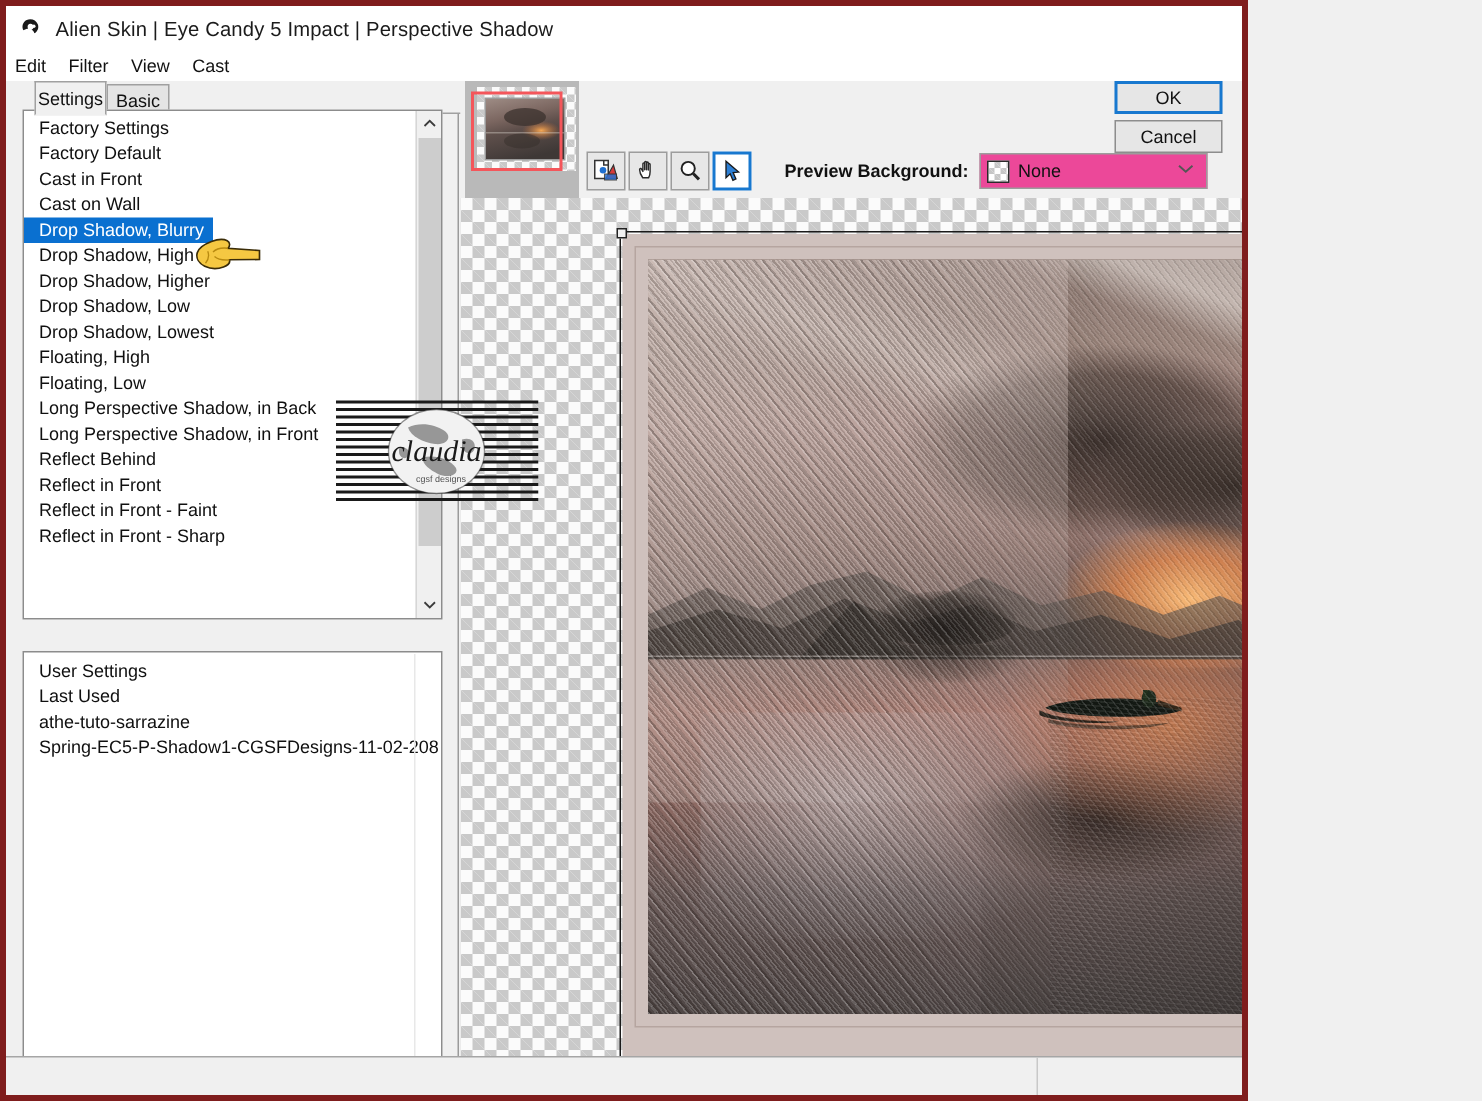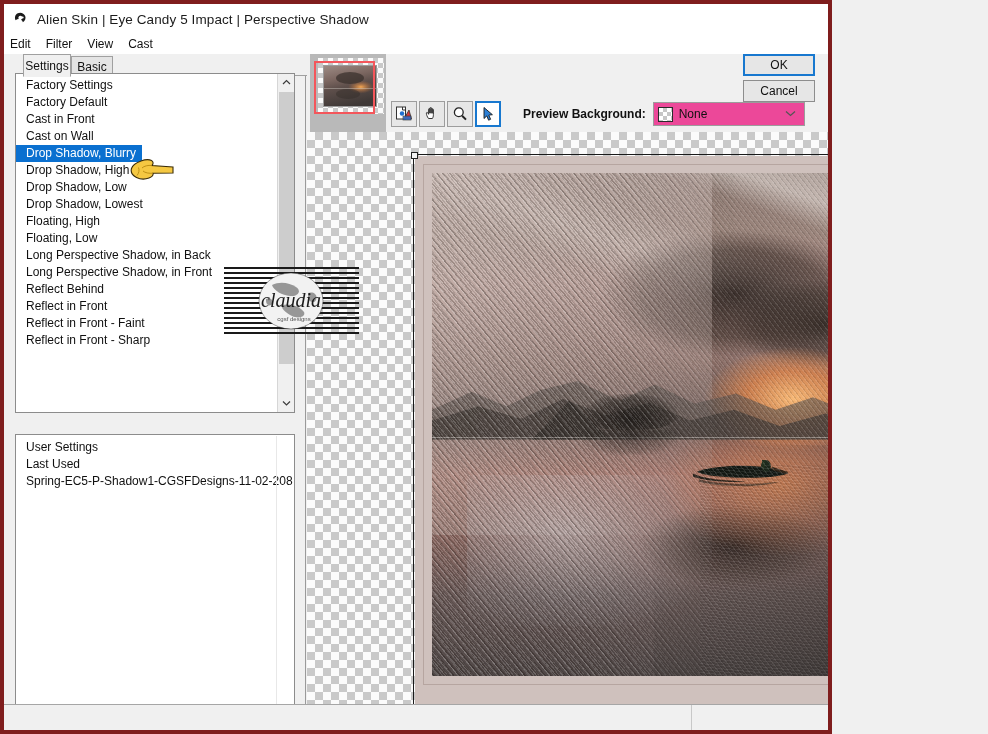--- a/index.html
+++ b/index.html
@@ -429,20 +429,21 @@
     <div id="preset-list-box">
       <div id="preset-list">
         <div class="preset-row">Factory Settings</div>
         <div class="preset-row">Factory Default</div>
         <div class="preset-row">Cast in Front</div>
         <div class="preset-row">Cast on Wall</div>
         <div class="preset-sel-wrap">
           <span class="preset-row selected">Drop Shadow, Blurry</span>
         </div>
         <div class="preset-row">Drop Shadow, High</div>
+        <div class="preset-row">Drop Shadow, Higher</div>
         <div class="preset-row">Drop Shadow, Low</div>
         <div class="preset-row">Drop Shadow, Lowest</div>
         <div class="preset-row">Floating, High</div>
         <div class="preset-row">Floating, Low</div>
         <div class="preset-row">Long Perspective Shadow, in Back</div>
         <div class="preset-row">Long Perspective Shadow, in Front</div>
         <div class="preset-row">Reflect Behind</div>
         <div class="preset-row">Reflect in Front</div>
         <div class="preset-row">Reflect in Front - Faint</div>
         <div class="preset-row">Reflect in Front - Sharp</div>
@@ -459,20 +460,21 @@
           <svg width="9" height="7" viewBox="0 0 9 7">
             <polyline points="1,1.5 4.5,5 8,1.5" fill="none" stroke="#3c3c3c" stroke-width="1.2"></polyline>
           </svg>
         </div>
       </div>
     </div>
 
     <div id="user-list-box">
       <div class="user-row">User Settings</div>
       <div class="user-row">Last Used</div>
+      <div class="user-row">athe-tuto-sarrazine</div>
       <div class="user-row">Spring-EC5-P-Shadow1-CGSFDesigns-11-02-208</div>
       <div id="user-div"></div>
     </div>
 
     <div class="btn" id="btn-save">Save</div>
     <div class="btn" id="btn-manage">Manage</div>
   </div>
 
   <div id="right-area">
 

